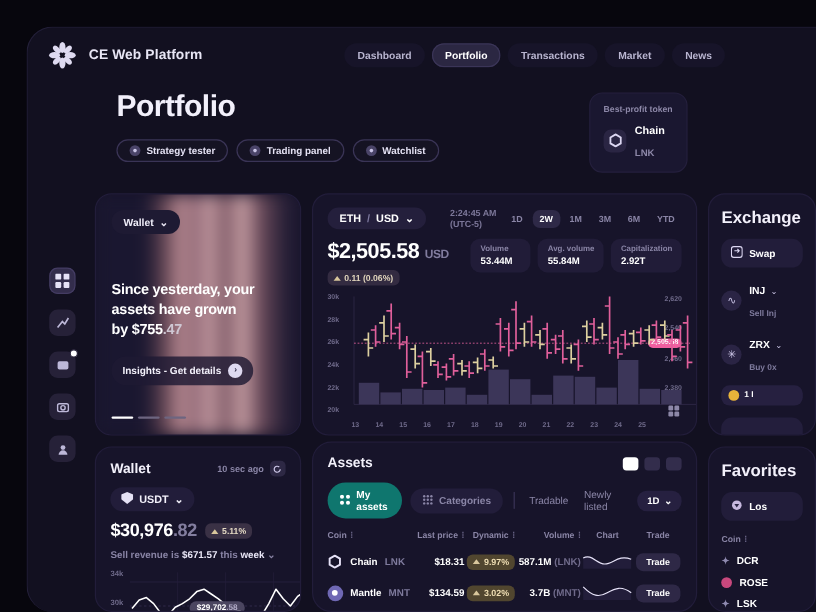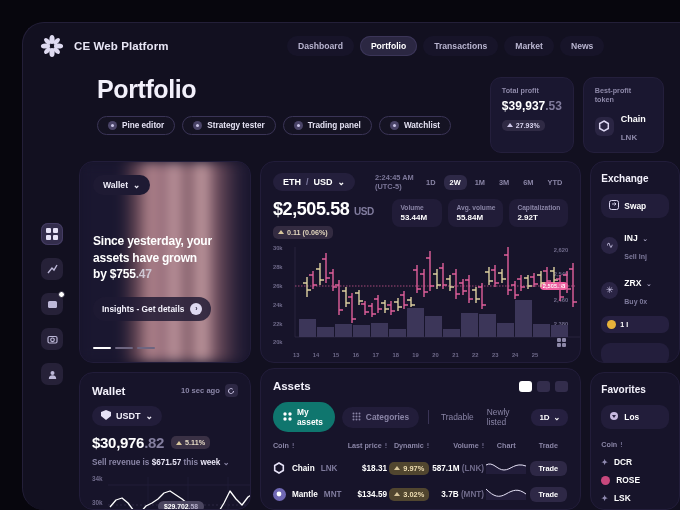--- a/index.html
+++ b/index.html
@@ -156,21 +156,21 @@
   .yl { left: 0; } .yr { right: 0; }
   .price-tag { position: absolute; right: 0; background: #f05fa0; border-radius: 4px; padding: 1px 3px;
     color: #ffffff; font-size: 5.8px; font-weight: bold; }
   .xaxis { position: absolute; left: 20px; right: 30px; bottom: -9px; display: flex; justify-content: space-between; }
   .xaxis span { color: #6f6a8a; font-size: 5.8px; font-weight: bold; }
   .grid-ico { position: absolute; right: 2px; bottom: 2px; width: 9px; height: 9px;
     display: grid; grid-template-columns: 1fr 1fr; grid-template-rows: 1fr 1fr; gap: 1px; }
   .grid-ico i { background: #8d88a8; border-radius: 1px; }
 
   
-  .assets { flex: 1; padding: 11px 12px; }
+  .assets { flex: 1; padding: 11px 12px; border-radius: 16px; }
   .view-icons { display: flex; gap: 5px; }
   .vi { width: 13px; height: 11px; border-radius: 3px; background: #332d4c; }
   .vi.on { background: #ffffff; }
   .tabrow { display: flex; align-items: center; gap: 7px; margin-top: 10px; }
   .tab { display: flex; align-items: center; gap: 5px; border-radius: 16px; padding: 5px 10px;
     font-size: 8.4px; font-weight: bold; color: #8a85a6; background: #221d3a; }
   .tab.active { background: #0f766e; color: #ffffff; }
   .divider { width: 1px; height: 14px; background: #3a3456; margin: 0 2px; }
   .tab-plain { color: #8a85a6; font-size: 8.4px; font-weight: normal; padding: 0 3px; }
   .day-pill { margin-left: auto; display: flex; align-items: center; gap: 4px; background: #262040;
@@ -185,21 +185,21 @@
   .coin-ico { width: 13px; height: 13px; border-radius: 50%; display: flex; align-items: center; justify-content: center; }
   .coin-sym { color: #7e7a9c; }
   .dyn { display: inline-flex; align-items: center; gap: 3px; border-radius: 5px; padding: 2px 5px;
     font-size: 7.4px; font-weight: bold; }
   .dyn.up { background: #51462f; color: #f0dfb4; }
   .vol-sym { color: #6f6a8a; }
   .trade-btn { background: #2e2846; border-radius: 6px; padding: 3px 9px; color: #ffffff; font-size: 7.4px; font-weight: bold; }
 
   
   .rp { padding: 11px 10px; }
-  .rp-title { color: #f3f1fb; font-size: 10px; font-weight: bold; }
+  .rp-title { color: #f3f1fb; font-size: 14px; font-weight: bold; }
   .rp-btn { margin-top: 10px; background: #221d3a; border-radius: 9px; padding: 6px 8px;
     color: #ffffff; font-size: 8.4px; font-weight: bold; display: flex; align-items: center; gap: 5px; }
   .ex-row { margin-top: 9px; display: flex; align-items: center; gap: 6px; }
   .ex-ico { width: 17px; height: 17px; border-radius: 50%; background: #2a2444;
     display: flex; align-items: center; justify-content: center; color: #cfc9ea; font-size: 9px; }
   .ex-name { color: #ffffff; font-size: 8.6px; font-weight: bold; }
   .ex-sub { color: #7e7a9c; font-size: 7px; font-weight: bold; }
   .warn { margin-top: 8px; background: #262040; border-radius: 7px; padding: 4px 6px;
     display: flex; align-items: center; gap: 4px; color: #ffffff; font-size: 7px; font-weight: bold; }
   .warn-ico { width: 9px; height: 9px; border-radius: 50%; background: #e8b33a; }
@@ -240,47 +240,33 @@
       <div class="nav-item">News</div>
     </div>
   </div>
 
   <div class="headrow">
     <div class="headleft">
       <div class="page-title">Portfolio</div>
       <div class="chips">
         <div class="chip">
           <span class="dot"></span>
-          <span>Pine editor</span>
-        </div>
-        <div class="chip">
-          <span class="dot"></span>
           <span>Strategy tester</span>
         </div>
         <div class="chip">
           <span class="dot"></span>
           <span>Trading panel</span>
         </div>
         <div class="chip">
           <span class="dot"></span>
           <span>Watchlist</span>
         </div>
       </div>
     </div>
     <div class="headright">
-      <div class="stat-card">
-        <div class="stat-label">Total profit</div>
-        <div class="stat-value">
-          <span>$39,937</span><span class="cents">.53</span>
-        </div>
-        <div class="badge-up">
-          <span class="tri-up"></span>
-          <span>27.93%</span>
-        </div>
-      </div>
       <div class="stat-card">
         <div class="stat-label">Best-profit token</div>
         <div class="token-row">
           <span class="token-ico">
             <svg width="12" height="12" viewBox="0 0 12 12">
                 <polygon points="6,1 10.3,3.5 10.3,8.5 6,11 1.7,8.5 1.7,3.5" fill="none" stroke="#dcd7f2" stroke-width="1.5"></polygon>
               </svg>
           </span>
           <span>
             <span class="token-name">Chain</span><br>

